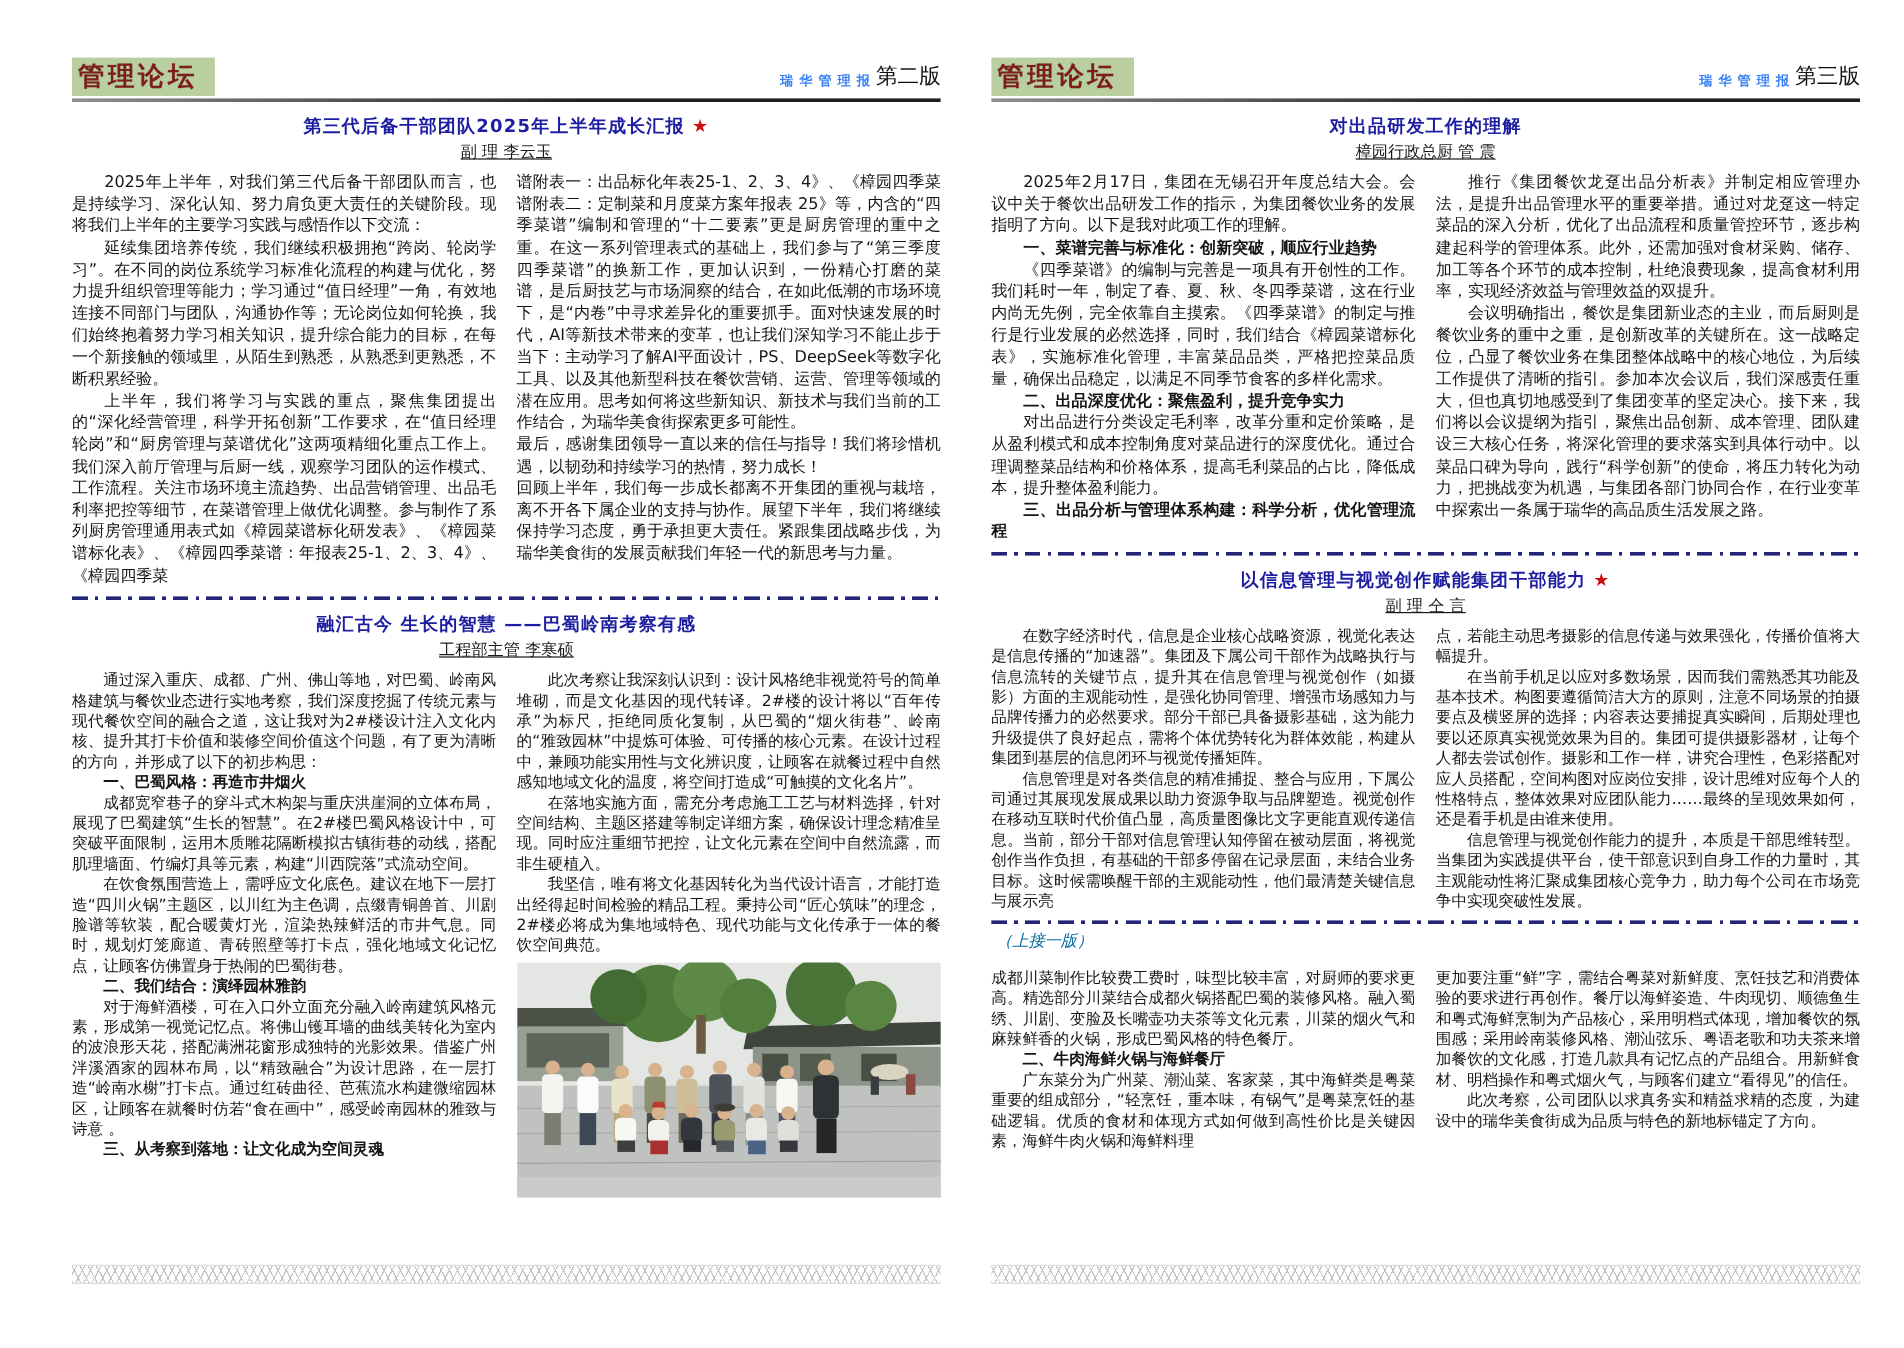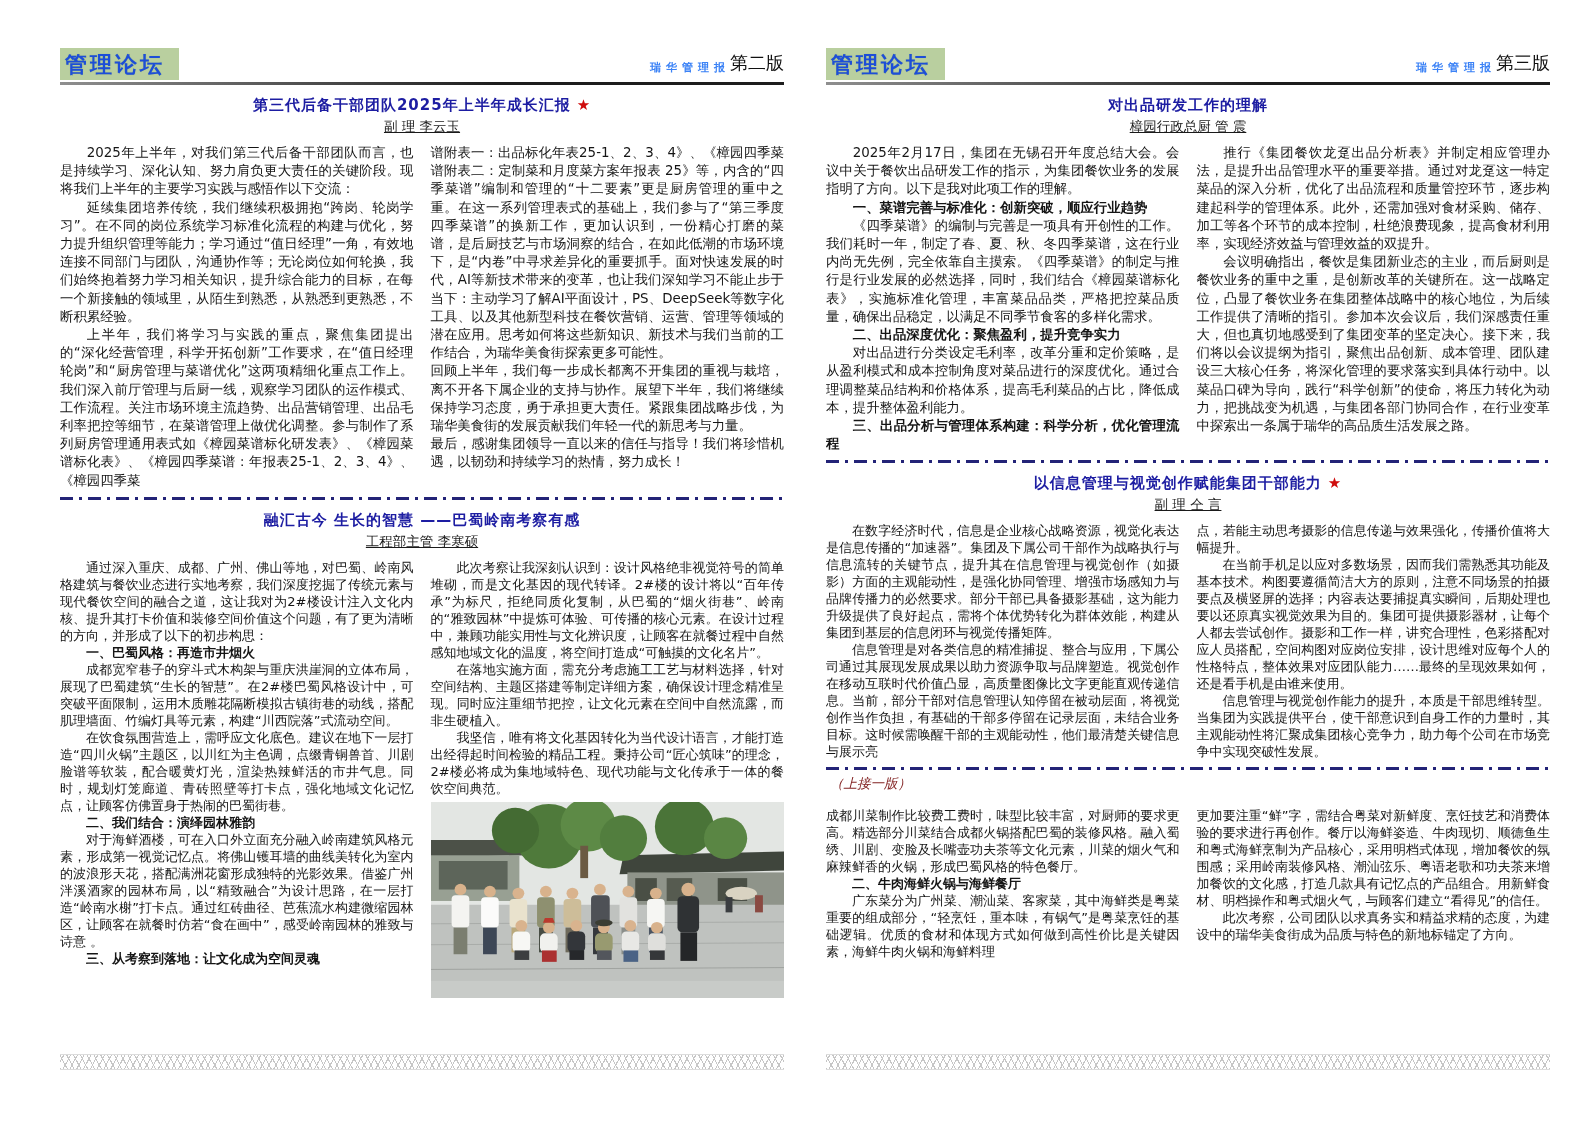--- a/index.html
+++ b/index.html
@@ -3,42 +3,42 @@
 <meta charset="utf-8">
 <style>
   html,body{margin:0;padding:0;}
   body{width:1587px;height:1123px;background:#fbfbfb;font-family:"DejaVu Sans","Liberation Sans",sans-serif;}
   .sheet{position:relative;width:1587px;height:1123px;background:#ffffff;overflow:hidden;}
   .page{position:absolute;top:44px;width:724px;height:1026px;overflow:hidden;}
   #page-left{left:60px;}
   #page-right{left:826px;}
 
   .masthead{display:flex;align-items:flex-end;height:36px;}
-  .forum-logo{background:#b9cf9f;color:#1d4ed8;font-size:22px;font-weight:bold;letter-spacing:3px;padding:4px 14px 3px 5px;line-height:1.15;text-shadow:0 0 1px #9ab87e;}
+  .forum-logo{background:#b9cf9f;color:#7f1d1d;font-size:22px;font-weight:bold;letter-spacing:3px;padding:4px 14px 3px 5px;line-height:1.15;text-shadow:0 0 1px #9ab87e;}
   .paper-title{flex:1;text-align:right;font-family:"DejaVu Serif","Liberation Serif",serif;font-weight:bold;font-size:11px;letter-spacing:5px;padding-bottom:5px;color:#3b82f6;}
   .page-no{font-size:18px;padding-bottom:5px;color:#111;}
   .mast-rule{height:3px;background:linear-gradient(90deg,#8f8f8f,#1d1d1d 60%);margin-top:2px;}
 
   .article-title{text-align:center;color:#1d1da2;font-size:15px;font-weight:bold;margin:11px 0 3px;letter-spacing:1px;}
   .star{color:#cf0d0d;margin-left:6px;}
   .star:empty{display:none;}
   .byline{text-align:center;font-size:13.5px;margin:0 0 8px;color:#1a1a1a;text-decoration:underline;}
 
   .cols{display:flex;gap:17px;}
   .col{flex:1;min-width:0;text-align:justify;color:#151515;}
   .lead .col{font-size:13.4px;line-height:18.2px;}
   .tight .col{font-size:13px;line-height:17px;}
   .para{margin:0;}
   .para.p{text-indent:2em;}
   .para.pn{text-indent:0;}
   .para.h{font-weight:bold;text-indent:2em;}
 
   .divider{height:3px;margin:7px 0 5px;background:repeating-linear-gradient(90deg,#232377 0 13px,transparent 13px 19px,#232377 19px 22px,transparent 22px 28px);}
 
-  .continued-note{font-style:italic;font-size:13.5px;margin:4px 0 14px 4px;color:#7f1d1d;font-family:Liberation Mono, monospace;}
+  .continued-note{font-style:italic;font-size:13.5px;margin:4px 0 14px 4px;color:#0369a1;font-family:Liberation Mono, monospace;}
 
   .deco-border{position:absolute;left:0;right:0;bottom:0;height:14px;border-top:1px solid #dcdcdc;border-bottom:1px solid #dcdcdc;background:
     repeating-linear-gradient(62deg,#c6c6c6 0 1px,transparent 1px 6px),
     repeating-linear-gradient(-62deg,#c6c6c6 0 1px,transparent 1px 6px);
     background-color:#fff;}
 
   .photo{margin-top:5px;width:100%;height:196px;display:block;}
 </style>
 </head>
 <body>
@@ -57,22 +57,22 @@
       <h1 class="article-title"><span>第三代后备干部团队2025年上半年成长汇报</span><span class="star">★</span></h1>
       <div class="byline">副 理 李云玉</div>
       <div class="cols">
         <div class="col">
             <p class="para p">2025年上半年，对我们第三代后备干部团队而言，也是持续学习、深化认知、努力肩负更大责任的关键阶段。现将我们上半年的主要学习实践与感悟作以下交流：</p>
             <p class="para p">延续集团培养传统，我们继续积极拥抱“跨岗、轮岗学习”。在不同的岗位系统学习标准化流程的构建与优化，努力提升组织管理等能力；学习通过“值日经理”一角，有效地连接不同部门与团队，沟通协作等；无论岗位如何轮换，我们始终抱着努力学习相关知识，提升综合能力的目标，在每一个新接触的领域里，从陌生到熟悉，从熟悉到更熟悉，不断积累经验。</p>
             <p class="para p">上半年，我们将学习与实践的重点，聚焦集团提出的“深化经营管理，科学开拓创新”工作要求，在“值日经理轮岗”和“厨房管理与菜谱优化”这两项精细化重点工作上。我们深入前厅管理与后厨一线，观察学习团队的运作模式、工作流程。关注市场环境主流趋势、出品营销管理、出品毛利率把控等细节，在菜谱管理上做优化调整。参与制作了系列厨房管理通用表式如《樟园菜谱标化研发表》、《樟园菜谱标化表》、《樟园四季菜谱：年报表25-1、2、3、4》、《樟园四季菜</p>
           </div>
         <div class="col">
             <p class="para pn">谱附表一：出品标化年表25-1、2、3、4》、《樟园四季菜谱附表二：定制菜和月度菜方案年报表 25》等，内含的“四季菜谱”编制和管理的“十二要素”更是厨房管理的重中之重。在这一系列管理表式的基础上，我们参与了“第三季度四季菜谱”的换新工作，更加认识到，一份精心打磨的菜谱，是后厨技艺与市场洞察的结合，在如此低潮的市场环境下，是“内卷”中寻求差异化的重要抓手。面对快速发展的时代，AI等新技术带来的变革，也让我们深知学习不能止步于当下：主动学习了解AI平面设计，PS、DeepSeek等数字化工具、以及其他新型科技在餐饮营销、运营、管理等领域的潜在应用。思考如何将这些新知识、新技术与我们当前的工作结合，为瑞华美食街探索更多可能性。</p>
+            <p class="para pn">最后，感谢集团领导一直以来的信任与指导！我们将珍惜机遇，以韧劲和持续学习的热情，努力成长！</p>
             <p class="para pn">回顾上半年，我们每一步成长都离不开集团的重视与栽培，离不开各下属企业的支持与协作。展望下半年，我们将继续保持学习态度，勇于承担更大责任。紧跟集团战略步伐，为瑞华美食街的发展贡献我们年轻一代的新思考与力量。</p>
-            <p class="para pn">最后，感谢集团领导一直以来的信任与指导！我们将珍惜机遇，以韧劲和持续学习的热情，努力成长！</p>
           </div>
       </div>
     </section>
 
     <div class="divider"></div>
 
     <section class="article tight">
       <h1 class="article-title"><span>融汇古今 生长的智慧 ——巴蜀岭南考察有感</span></h1>
       <div class="byline">工程部主管 李寒硕</div>
       <div class="cols">

